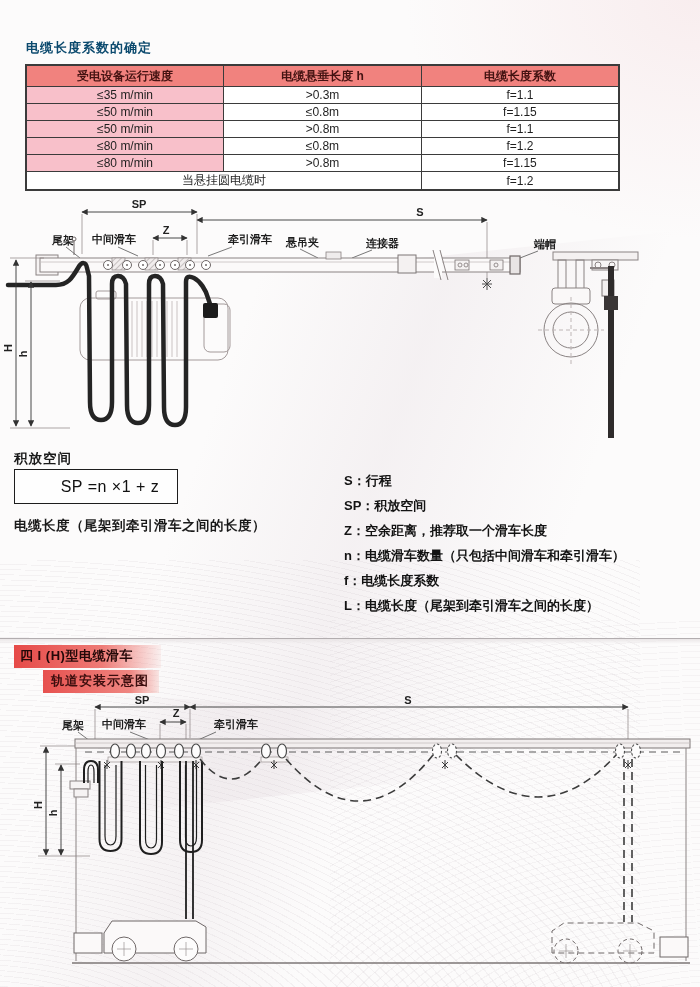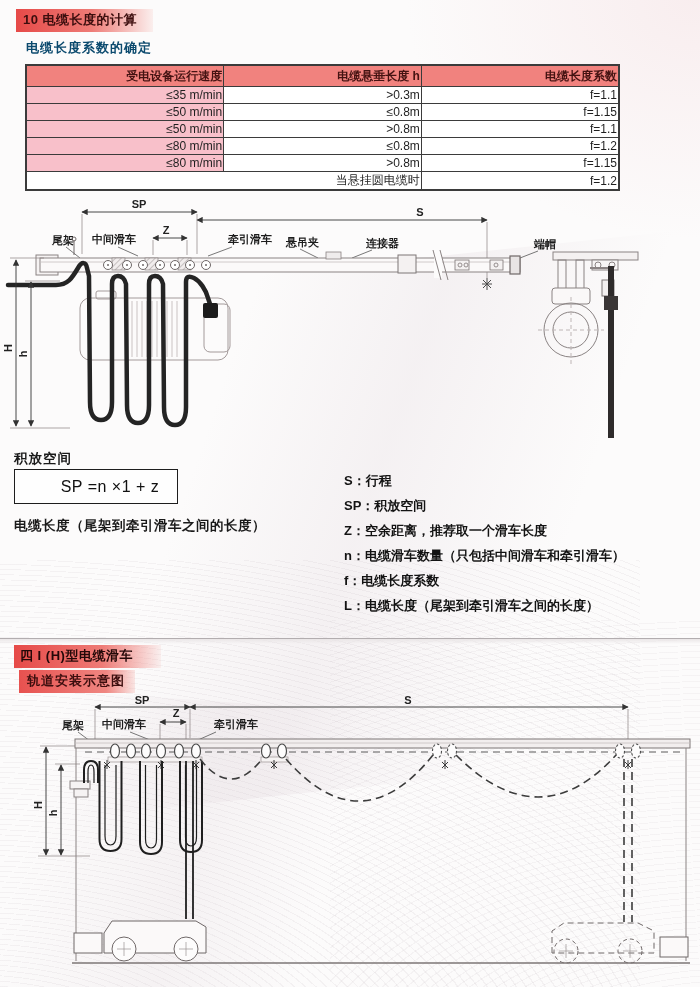--- a/index.html
+++ b/index.html
@@ -25,21 +25,21 @@
   .badge1 {
     position:absolute; left:16px; top:9px; font-size:13px; font-weight:bold;
     color:#3c0e0e; padding:2px 16px 3px 7px; letter-spacing:0.5px;
     background:linear-gradient(90deg,#e64a48 0%, #ee7b76 55%, rgba(244,168,160,0.15) 100%);
   }
   .subtitle1 { position:absolute; left:26px; top:39px; font-size:13px; font-weight:bold; color:#0c4a6e; letter-spacing:1px; }
 
   table.coef { position:absolute; left:25px; top:64px; width:595px;
     border-collapse:collapse; font-size:12px; table-layout:fixed;
     border:2px solid #3b3b3b; background:#fff; }
-  table.coef th, table.coef td { border:1px solid #3b3b3b; text-align:right; padding:0 1px; }
+  table.coef th, table.coef td { border:1px solid #3b3b3b; text-align:center; padding:0 17px; }
   table.coef th { background:#f1827e; color:#451312; height:20px; font-size:12px; font-weight:bold; }
   table.coef td { height:16px; color:#1f1f1f; background:#fff; }
   table.coef td.c1 { background:#f8c0ca; }
 
   .svgwrap { position:absolute; left:0; }
   .d1 { top:192px; }
   .d2 { top:695px; }
   svg text { font-family:"Liberation Sans","DejaVu Sans",sans-serif; }
   .dimlab { font-size:11px; font-weight:bold; fill:#222; }
   .partlab { font-size:11px; font-weight:bold; fill:#1c1c1c; }
@@ -53,36 +53,35 @@
 
   .legend { position:absolute; left:344px; top:468px; font-size:13px; font-weight:bold; color:#131313; }
   .legend div { height:25px; line-height:25px; white-space:nowrap; }
 
   .divider { position:absolute; left:0; top:638px; width:700px; height:5px;
     border-top:1px solid #b2adaf; background:linear-gradient(#eae6e7, rgba(255,255,255,0)); }
 
   .badge2 { position:absolute; left:14px; top:645px; font-size:13px; font-weight:bold;
     color:#230808; padding:2px 28px 3px 6px; letter-spacing:0.5px;
     background:linear-gradient(90deg,#e64a48 0%, #ee7b76 60%, rgba(244,168,160,0.12) 100%); }
-  .badge3 { position:absolute; left:19px; top:670px; font-size:13px; font-weight:bold;
+  .badge3 { position:absolute; left:43px; top:670px; font-size:13px; font-weight:bold;
     color:#3c0e0e; padding:2px 10px 3px 8px; letter-spacing:1px;
     background:linear-gradient(90deg,#e7514f 0%, #ef8681 75%, rgba(244,168,160,0.25) 100%); }
 </style>
 </head>
 <body>
 
 <div class="page">
 
   <div class="tex tex1"></div>
   <div class="tex tex2"></div>
   <div class="tex tex3"></div>
   <div class="tex tex4"></div>
   <div class="tex tex5"></div>
 
-  <div class="badge1">10 电缆长度的计算</div>
   <div class="subtitle1">电缆长度系数的确定</div>
 
   <table class="coef">
     <thead>
       <tr>
         <th>受电设备运行速度</th>
         <th>电缆悬垂长度 h</th>
         <th>电缆长度系数</th>
       </tr>
     </thead>

